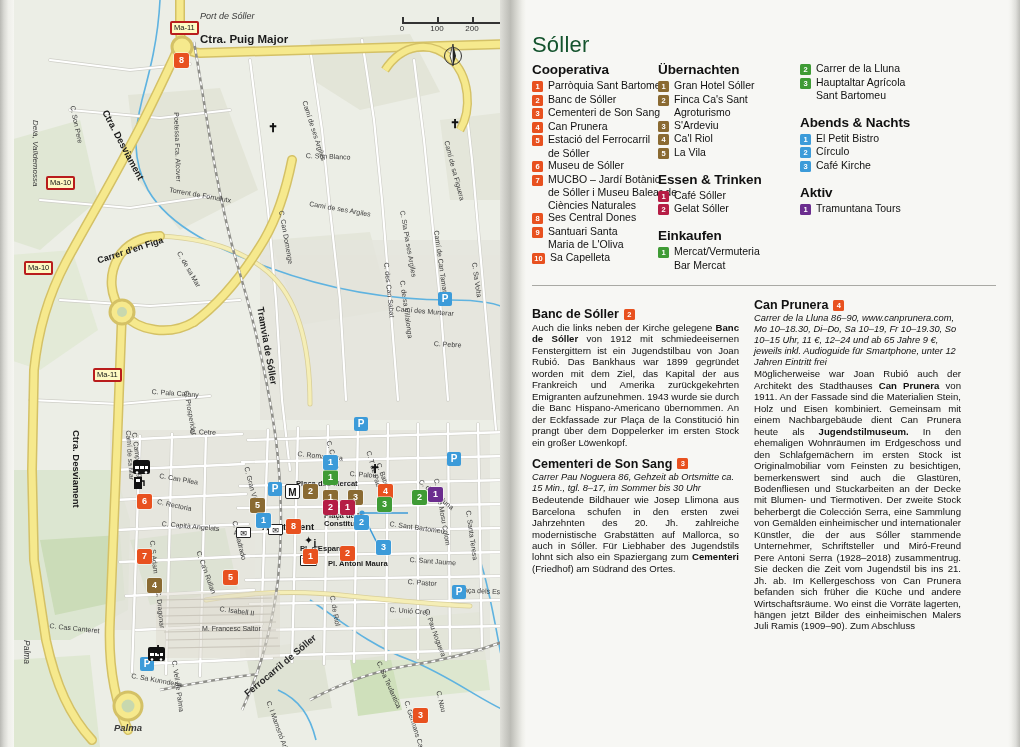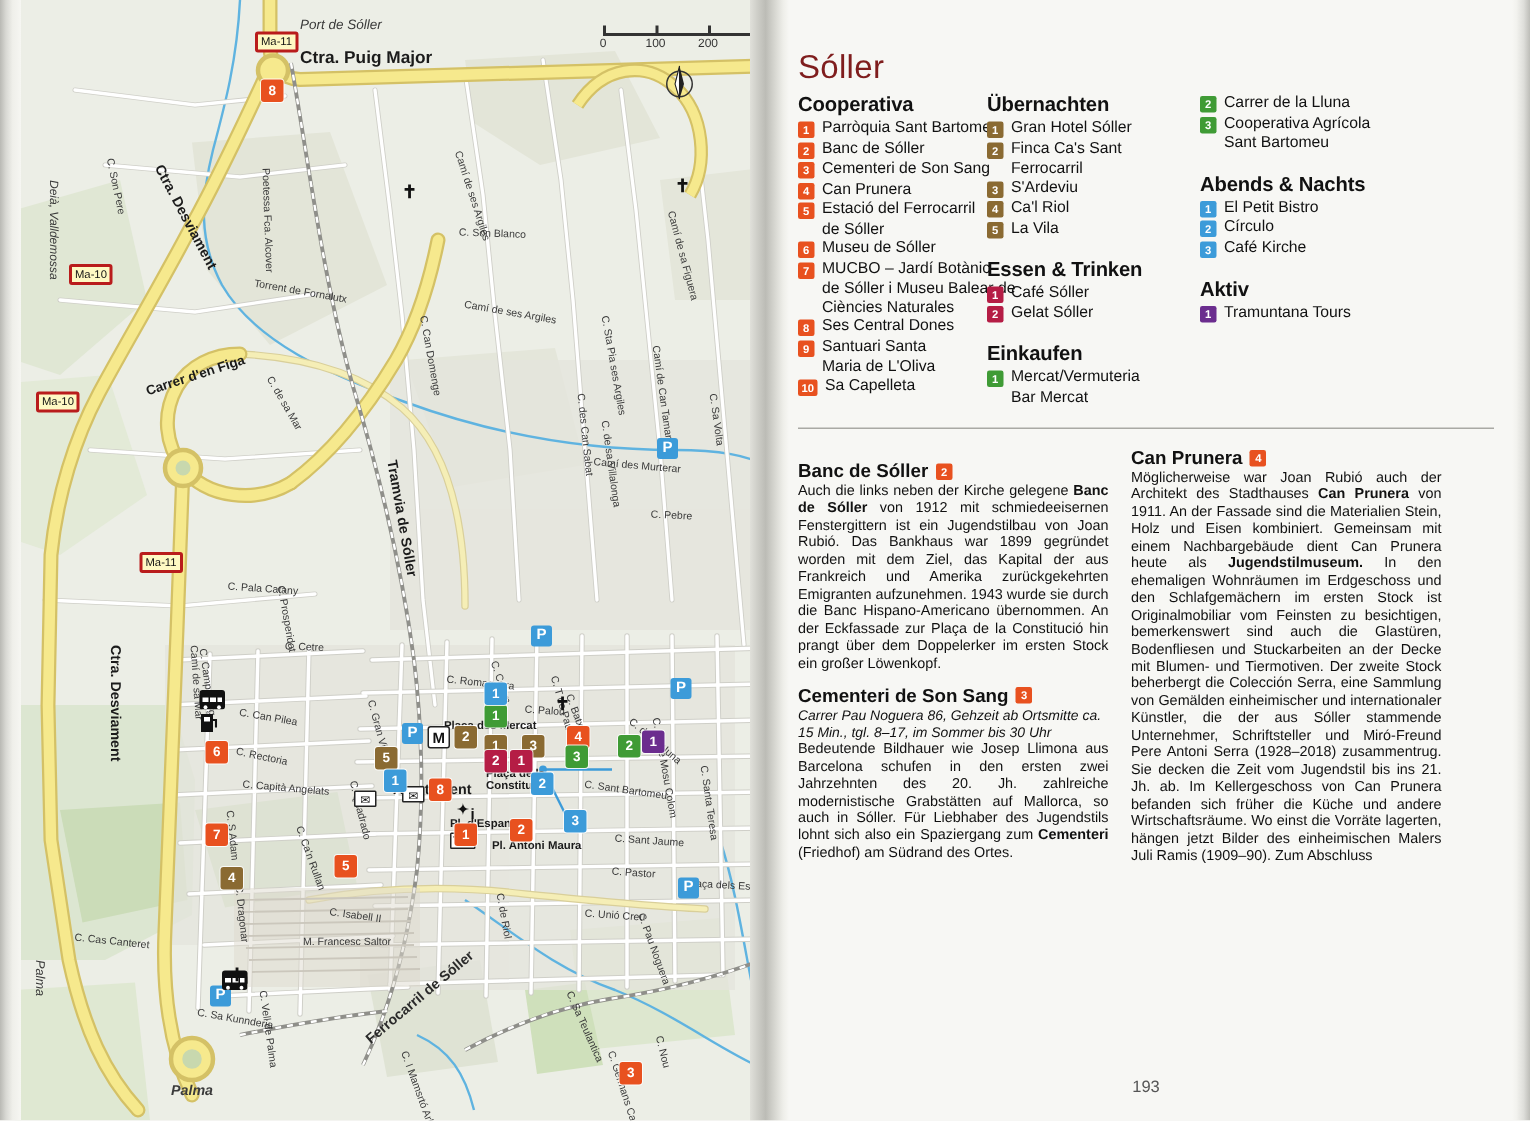--- a/index.html
+++ b/index.html
@@ -110,21 +110,21 @@
   }
   .page-right-edge {
     position: absolute; right: 0; top: 0; width: 12px; height: 747px;
     background: linear-gradient(to left, #bdbdb8 0%, #dededa 35%, #f2f2ee 75%, #f7f7f4 100%);
     z-index: 30;
   }
   .rp-inner { position: absolute; left: 8px; top: 0; width: 472px; height: 747px; }
 
   .town-title {
     position: absolute; left: 4px; top: 32px;
-    font-size: 22px; color: #7f1d1d; font-weight: normal;
+    font-size: 22px; color: #14532d; font-weight: normal;
     letter-spacing: 0.2px;
   }
 
   
   .legend { position: absolute; left: 4px; top: 62px; width: 464px; }
   .lgcol { position: absolute; top: 0; }
   .lgcol.c1 { left: 0;   width: 152px; }
   .lgcol.c2 { left: 126px; width: 150px; }
   .lgcol.c3 { left: 268px; width: 196px; }
 
@@ -583,21 +583,21 @@
         <div class="lgcol c2" id="lg-col-2">
             <div class="lg-h">Übernachten</div>
             <div class="lg-row">
               <span class="lg-num n-u">1</span>
               <span class="lg-txt">Gran Hotel Sóller</span>
             </div>
             <div class="lg-row">
               <span class="lg-num n-u">2</span>
               <span class="lg-txt">Finca Ca's Sant</span>
             </div>
-            <div class="lg-cont">Ferrocarril</div>
+            <div class="lg-cont">Agroturismo</div>
             <div class="lg-row">
               <span class="lg-num n-u">3</span>
               <span class="lg-txt">S'Ardeviu</span>
             </div>
             <div class="lg-row">
               <span class="lg-num n-u">4</span>
               <span class="lg-txt">Ca'l Riol</span>
             </div>
             <div class="lg-row">
               <span class="lg-num n-u">5</span>
@@ -619,21 +619,21 @@
             </div>
             <div class="lg-cont">Bar Mercat</div>
           </div>
         <div class="lgcol c3" id="lg-col-3">
             <div class="lg-row">
               <span class="lg-num n-k">2</span>
               <span class="lg-txt">Carrer de la Lluna</span>
             </div>
             <div class="lg-row">
               <span class="lg-num n-k">3</span>
-              <span class="lg-txt">Cooperativa Agrícola</span>
+              <span class="lg-txt">Hauptaltar Agrícola</span>
             </div>
             <div class="lg-cont">Sant Bartomeu</div>
             <div class="lg-h sp">Abends &amp; Nachts</div>
             <div class="lg-row">
               <span class="lg-num n-a">1</span>
               <span class="lg-txt">El Petit Bistro</span>
             </div>
             <div class="lg-row">
               <span class="lg-num n-a">2</span>
               <span class="lg-txt">Círculo</span>
@@ -668,23 +668,23 @@
           </div>
           <p class="ital">Carrer Pau Noguera 86, Gehzeit ab Ortsmitte ca. 15 Min., tgl. 8–17, im Sommer bis 30 Uhr</p>
           <p class="bodytext"><span>Bedeutende Bildhauer wie Josep Llimona aus Barcelona schufen in den ersten zwei Jahrzehnten des 20. Jh. zahlreiche modernistische Grabstätten auf Mallorca, so auch in Sóller. Für Liebhaber des Jugendstils lohnt sich also ein Spaziergang zum </span><b>Cementeri</b><span> (Friedhof) am Südrand des Ortes.</span></p>
         </div>
 
         <div class="col right">
           <div class="sub-h" style="margin-top:0;">
             <span>Can Prunera</span>
             <span class="chip">4</span>
           </div>
+          <p class="ital">Carrer de la Lluna 86–90, www.canprunera.com, Mo 10–18.30, Di–Do, Sa 10–19, Fr 10–19.30, So 10–15 Uhr, 11 €, 12–24 und ab 65 Jahre 9 €, jeweils inkl. Audioguide für Smartphone, unter 12 Jahren Eintritt frei</p>
           <p class="bodytext"><span>Möglicherweise war Joan Rubió auch der Architekt des Stadthauses </span><b>Can Prunera</b><span> von 1911. An der Fassade sind die Materialien Stein, Holz und Eisen kombiniert. Gemeinsam mit einem Nachbargebäude dient Can Prunera heute als </span><b>Jugendstilmuseum.</b><span> In den ehemaligen Wohnräumen im Erdgeschoss und den Schlafgemächern im ersten Stock ist Originalmobiliar vom Feinsten zu besichtigen, bemerkenswert sind auch die Glastüren, Bodenfliesen und Stuckarbeiten an der Decke mit Blumen- und Tiermotiven. Der zweite Stock beherbergt die Colección Serra, eine Sammlung von Gemälden einheimischer und internationaler Künstler, die der aus Sóller stammende Unternehmer, Schriftsteller und Miró-Freund Pere Antoni Serra (1928–2018) zusammentrug. Sie decken die Zeit vom Jugendstil bis ins 21. Jh. ab. Im Kellergeschoss von Can Prunera befanden sich früher die Küche und andere Wirtschaftsräume. Wo einst die Vorräte lagerten, hängen jetzt Bilder des einheimischen Malers Juli Ramis (1909–90). Zum Abschluss</span></p>
         </div>
 
       </div>
 
-      <div class="pageno">193</div>
     </div>
     <div class="page-right-edge"></div>
   </div>
 
 </div>
 
 </body></html>

